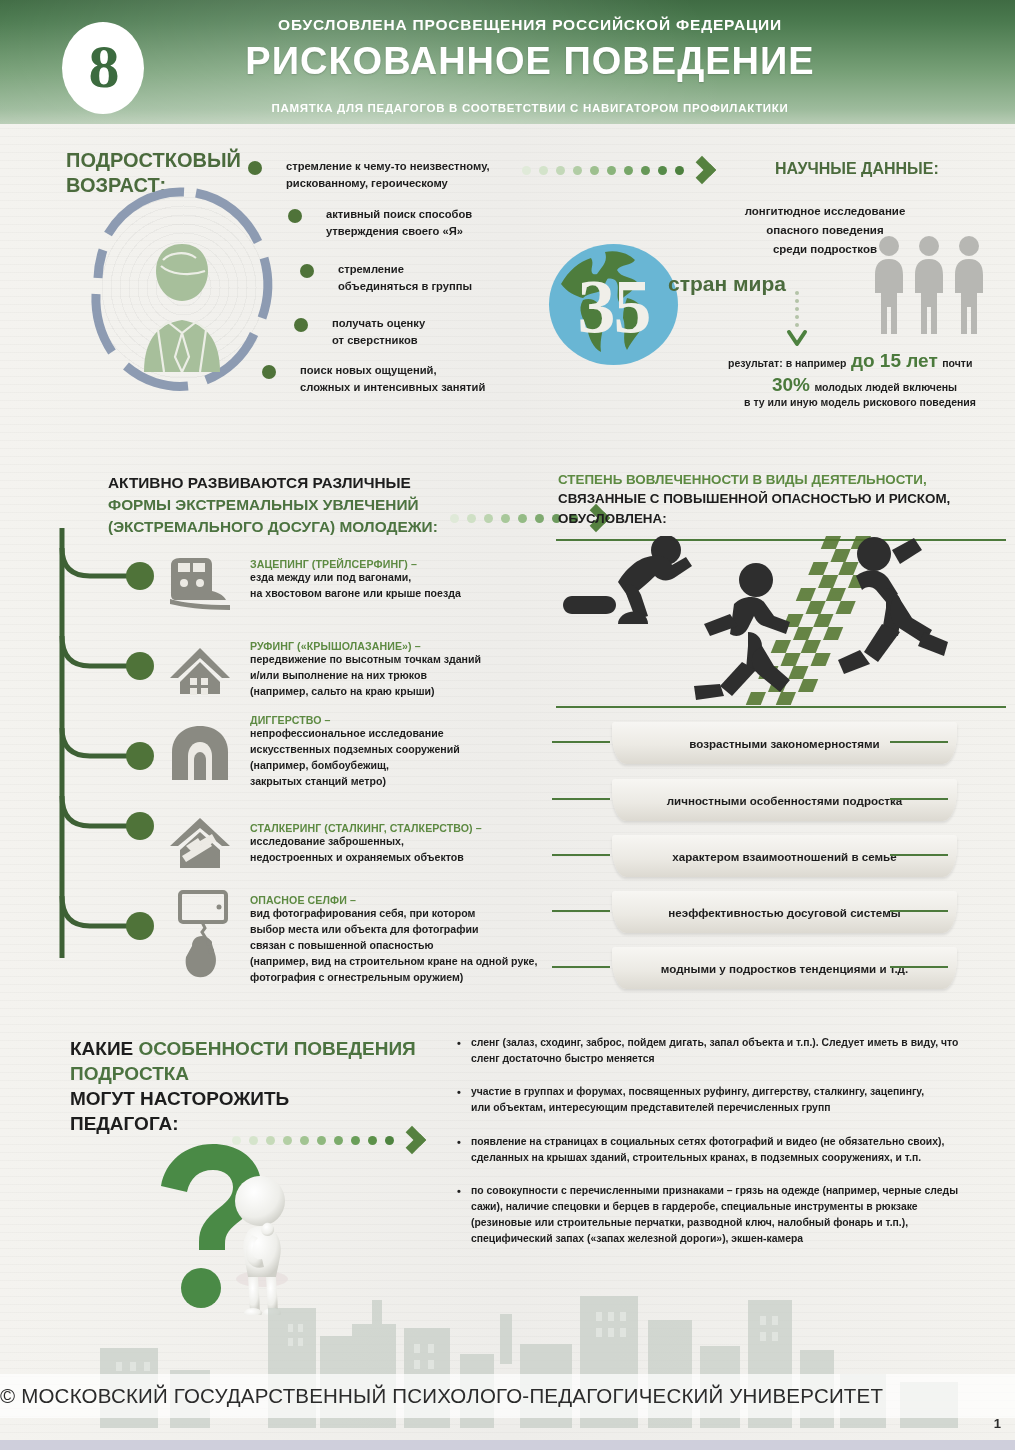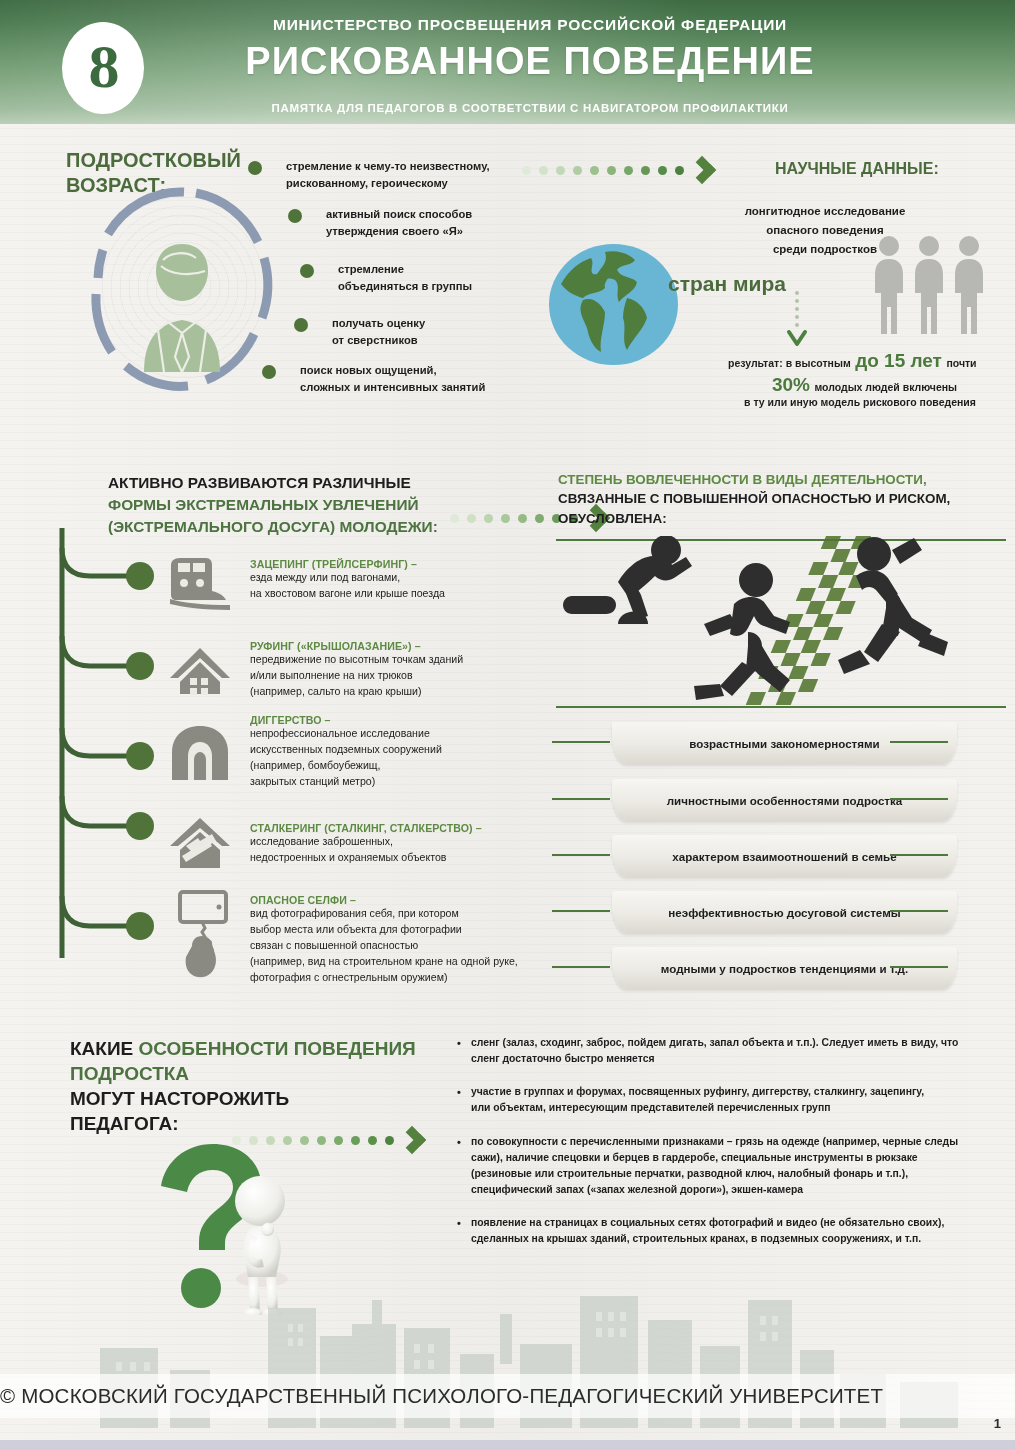--- a/index.html
+++ b/index.html
@@ -92,21 +92,21 @@
   
   #s2title { position:absolute; left:108px; top:472px; width:360px; font-size:15.4px;
              font-weight:bold; line-height:1.42; }
   #s2title .l1 { color:#1d1d1d; }
   #s2title .l2, #s2title .l3 { color:#4c7340; }
   #tree { position:absolute; left:56px; top:528px; width:120px; height:440px; }
   .act { position:absolute; }
   .act-icon { position:absolute; width:64px; height:62px; }
   .act-txt { position:absolute; left:82px; width:320px; }
   .act-name { font-size:10.6px; font-weight:bold; color:#5d8a42; letter-spacing:0.1px; }
-  .act-desc { font-size:10.6px; font-weight:normal; color:#1d1d1d; line-height:1.5; white-space:pre-line; }
+  .act-desc { font-size:10.6px; font-weight:bold; color:#1d1d1d; line-height:1.5; white-space:pre-line; }
 
   
   #s2rtitle { position:absolute; left:558px; top:470px; width:440px; font-size:13.4px;
               font-weight:bold; line-height:1.45; }
   #s2rtitle .t1 { color:#5d8a42; }
   #s2rtitle .t2, #s2rtitle .t3 { color:#1d1d1d; }
   #runners { position:absolute; left:556px; top:536px; width:450px; height:174px; }
   .hline { position:absolute; height:2px; background:#4d7a3c; }
   .banner { position:absolute; left:612px; width:345px; height:42px;
             background:linear-gradient(to bottom, #f7f6f3 0%, #eceae4 55%, #dcd9d1 100%);
@@ -141,21 +141,21 @@
 </head>
 <body>
 
 <div id="page">
 
   <div id="header">
     <div class="glow"></div>
     <div id="logo">
       <span class="eight">8</span>
     </div>
-    <div class="htxt" id="ministry">МИНИСТЕРСТВО ПРОСВЕЩЕНИЯ РОССИЙСКОЙ ФЕДЕРАЦИИ</div>
+    <div class="htxt" id="ministry">ОБУСЛОВЛЕНА ПРОСВЕЩЕНИЯ РОССИЙСКОЙ ФЕДЕРАЦИИ</div>
     <div class="htxt" id="maintitle">РИСКОВАННОЕ ПОВЕДЕНИЕ</div>
     <div class="htxt" id="subtitle">ПАМЯТКА ДЛЯ ПЕДАГОГОВ В СООТВЕТСТВИИ С НАВИГАТОРОМ ПРОФИЛАКТИКИ</div>
   </div>
 
   <div id="s1title" style="white-space:pre-line;">ПОДРОСТКОВЫЙ
 ВОЗРАСТ:</div>
 
   <div id="avatar-wrap">
     <div id="ripple"></div>
     <svg id="arcs" viewBox="0 0 205 215">
@@ -226,20 +226,21 @@
 
   <div id="globe">
     <svg viewBox="0 0 129 121" width="129" height="121">
       <g fill="#4e7d3d">
         <path d="M12 40c8-14 18-22 30-26 4 6-2 12 2 16 6 2 10-6 16-4 2 8-6 12-4 18-6 6-16 4-22 10-8-2-16-6-22-14z"></path>
         <path d="M56 8c10-2 22 0 30 8-4 6-14 4-18 10 4 8 14 6 20 12-2 10-12 12-18 20-4-8 2-16-4-22-8-4-14 2-20-2 4-10 14-14 10-26z"></path>
         <path d="M34 56c10-4 18 4 22 12 0 14-6 26-4 40-8-4-12-14-14-24-4-10-10-18-4-28z"></path>
         <path d="M78 54c10 2 18 10 20 20-4 12-14 20-20 32-6-10 0-22-4-32 0-8 2-14 4-20z"></path>
       </g>
     </svg>
+    <div class="num">35</div>
   </div>
   <div id="globe-label">стран мира</div>
 
   <svg id="people" viewBox="0 0 118 100">
     <g fill="#b7b7b3">
       <circle cx="17" cy="12" r="10"></circle>
       <path d="M17 25c-10 0-14 6-14 16v18h6v41h6V73h4v27h6V59h6V41c0-10-4-16-14-16z"></path>
       <circle cx="57" cy="12" r="10"></circle>
       <path d="M57 25c-10 0-14 6-14 16v18h6v41h6V73h4v27h6V59h6V41c0-10-4-16-14-16z"></path>
       <circle cx="97" cy="12" r="10"></circle>
@@ -252,21 +253,21 @@
       <circle cx="11" cy="3" r="2"></circle>
         <circle cx="11" cy="11" r="2"></circle>
       <circle cx="11" cy="19" r="2"></circle>
         <circle cx="11" cy="27" r="2"></circle>
       <circle cx="11" cy="35" r="2"></circle>
     </g>
     <path d="M3 42 L11 54 L19 42" fill="none" stroke="#4d813f" stroke-width="4" stroke-linecap="round" stroke-linejoin="round"></path>
   </svg>
 
   <div id="res1">
-    <span class="res-small">результат: в высотным</span>
+    <span class="res-small">результат: в например</span>
     <span class="res-big">до 15 лет</span>
     <span class="res-small">почти</span>
   </div>
   <div id="res2">
     <span class="res-big">30%</span>
     <span class="res-small">молодых людей включены</span>
   </div>
   <div id="res3">в ту или иную модель рискового поведения</div>
 
   <div id="s2title">
@@ -538,26 +539,26 @@
     <ellipse cx="50" cy="138" rx="9" ry="5" fill="url(#mg)"></ellipse>
     <path d="M30 60c-6 8-8 18-4 26 3 6 10 8 16 6l-2-8c-5 1-8-1-9-5-2-6 1-12 5-16z" fill="url(#mg)"></path>
     <path d="M44 48c-4 2-6 6-4 10 2 3 6 4 9 2 3-2 4-6 2-9-2-3-5-4-7-3z" fill="url(#mg)"></path>
   </svg>
 
   <div id="s3list">
     <div class="s3item">сленг (залаз, сходинг, заброс, пойдем дигать, запал объекта и т.п.). Следует иметь в виду, что
 сленг достаточно быстро меняется</div>
     <div class="s3item">участие в группах и форумах, посвященных руфингу, диггерству, сталкингу, зацепингу,
 или объектам, интересующим представителей перечисленных групп</div>
+    <div class="s3item">появление на страницах в социальных сетях фотографий и видео (не обязательно своих),
+сделанных на крышах зданий, строительных кранах, в подземных сооружениях, и т.п.</div>
     <div class="s3item">по совокупности с перечисленными признаками – грязь на одежде (например, черные следы
 сажи), наличие спецовки и берцев в гардеробе, специальные инструменты в рюкзаке
 (резиновые  или строительные перчатки, разводной ключ, налобный фонарь и т.п.),
 специфический запах  («запах железной дороги»), экшен-камера</div>
-    <div class="s3item">появление на страницах в социальных сетях фотографий и видео (не обязательно своих),
-сделанных на крышах зданий, строительных кранах, в подземных сооружениях, и т.п.</div>
   </div>
 
   <svg id="skyline" viewBox="0 0 1015 140" preserveAspectRatio="none">
     <g fill="#c8cfc8" opacity="0.75">
       <rect x="100" y="60" width="58" height="80"></rect>
       <rect x="170" y="82" width="40" height="58"></rect>
       <rect x="268" y="20" width="48" height="120"></rect>
       <rect x="320" y="48" width="40" height="92"></rect>
       <rect x="372" y="12" width="10" height="40"></rect>
       <rect x="352" y="36" width="44" height="104"></rect>

